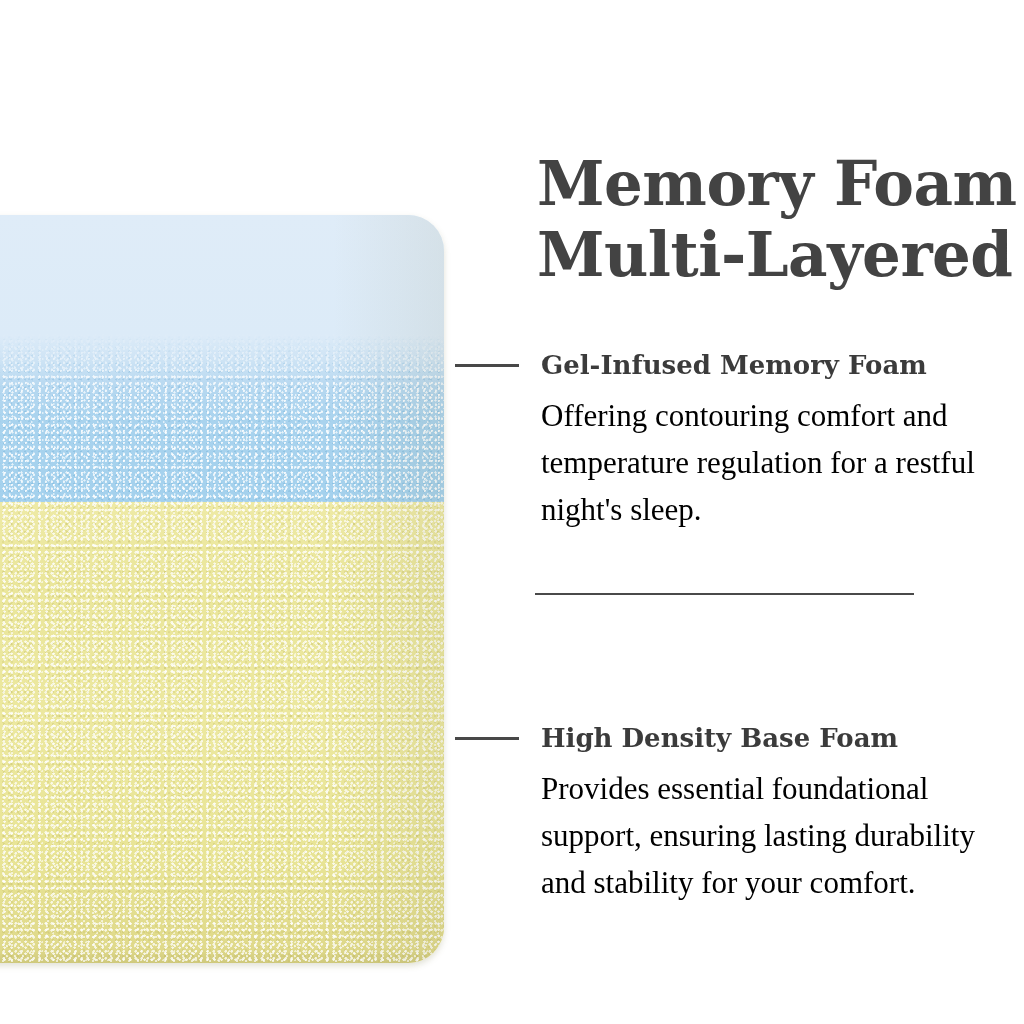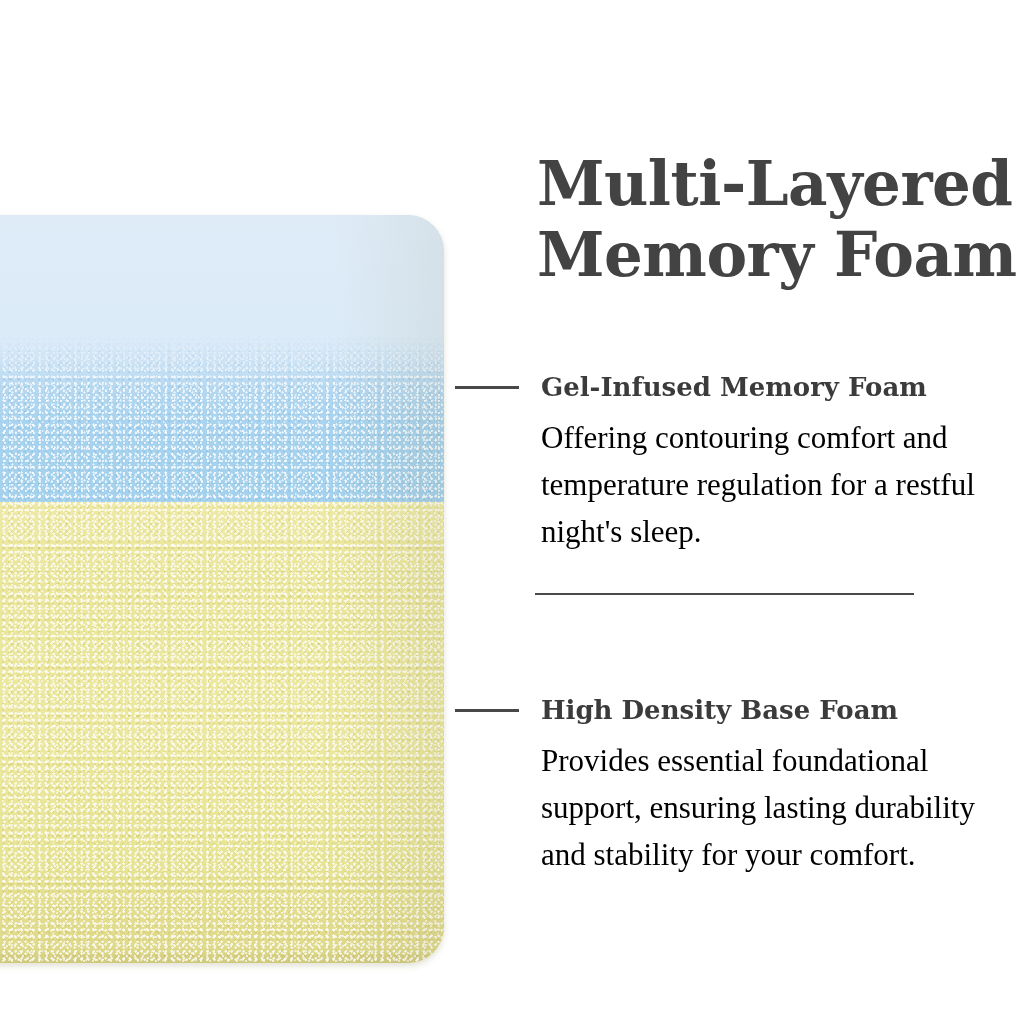--- a/index.html
+++ b/index.html
@@ -150,22 +150,22 @@
     white-space: nowrap;
   }
   .callout p {
     margin: 12px 0 0 0;
     font-family: Liberation Serif, serif;
     font-size: 31px;
     line-height: 1.52;
     color: #000000;
     width: 470px;
   }
-  #callout-gel  { left: 455px; top: 350px; margin-top: 22px; }
-  #callout-base { left: 455px; top: 695px; }
+  #callout-gel  { left: 455px; top: 350px; }
+  #callout-base { left: 455px; top: 723px; }
 
   .divider {
     position: absolute;
     left: 535px;
     top: 593px;
     width: 379px;
     height: 2px;
     background: #4a4a4a;
   }
 </style>
@@ -180,22 +180,22 @@
       <div class="cells"></div>
     </div>
     <div class="layer layer-base">
       <div class="smooth"></div>
       <div class="cells"></div>
     </div>
     <div class="edge-shade"></div>
   </div>
 
   <h1 class="title">
+    <span class="line">Memory Foam</span>
     <span class="line">Multi-Layered</span>
-    <span class="line">Memory Foam</span>
   </h1>
 
   <div class="callout" id="callout-gel">
     <span class="dash"></span>
     <div class="c-body">
       <h3>Gel-Infused Memory Foam</h3>
       <p>Offering contouring comfort and temperature regulation for a restful night's sleep.</p>
     </div>
   </div>
 

